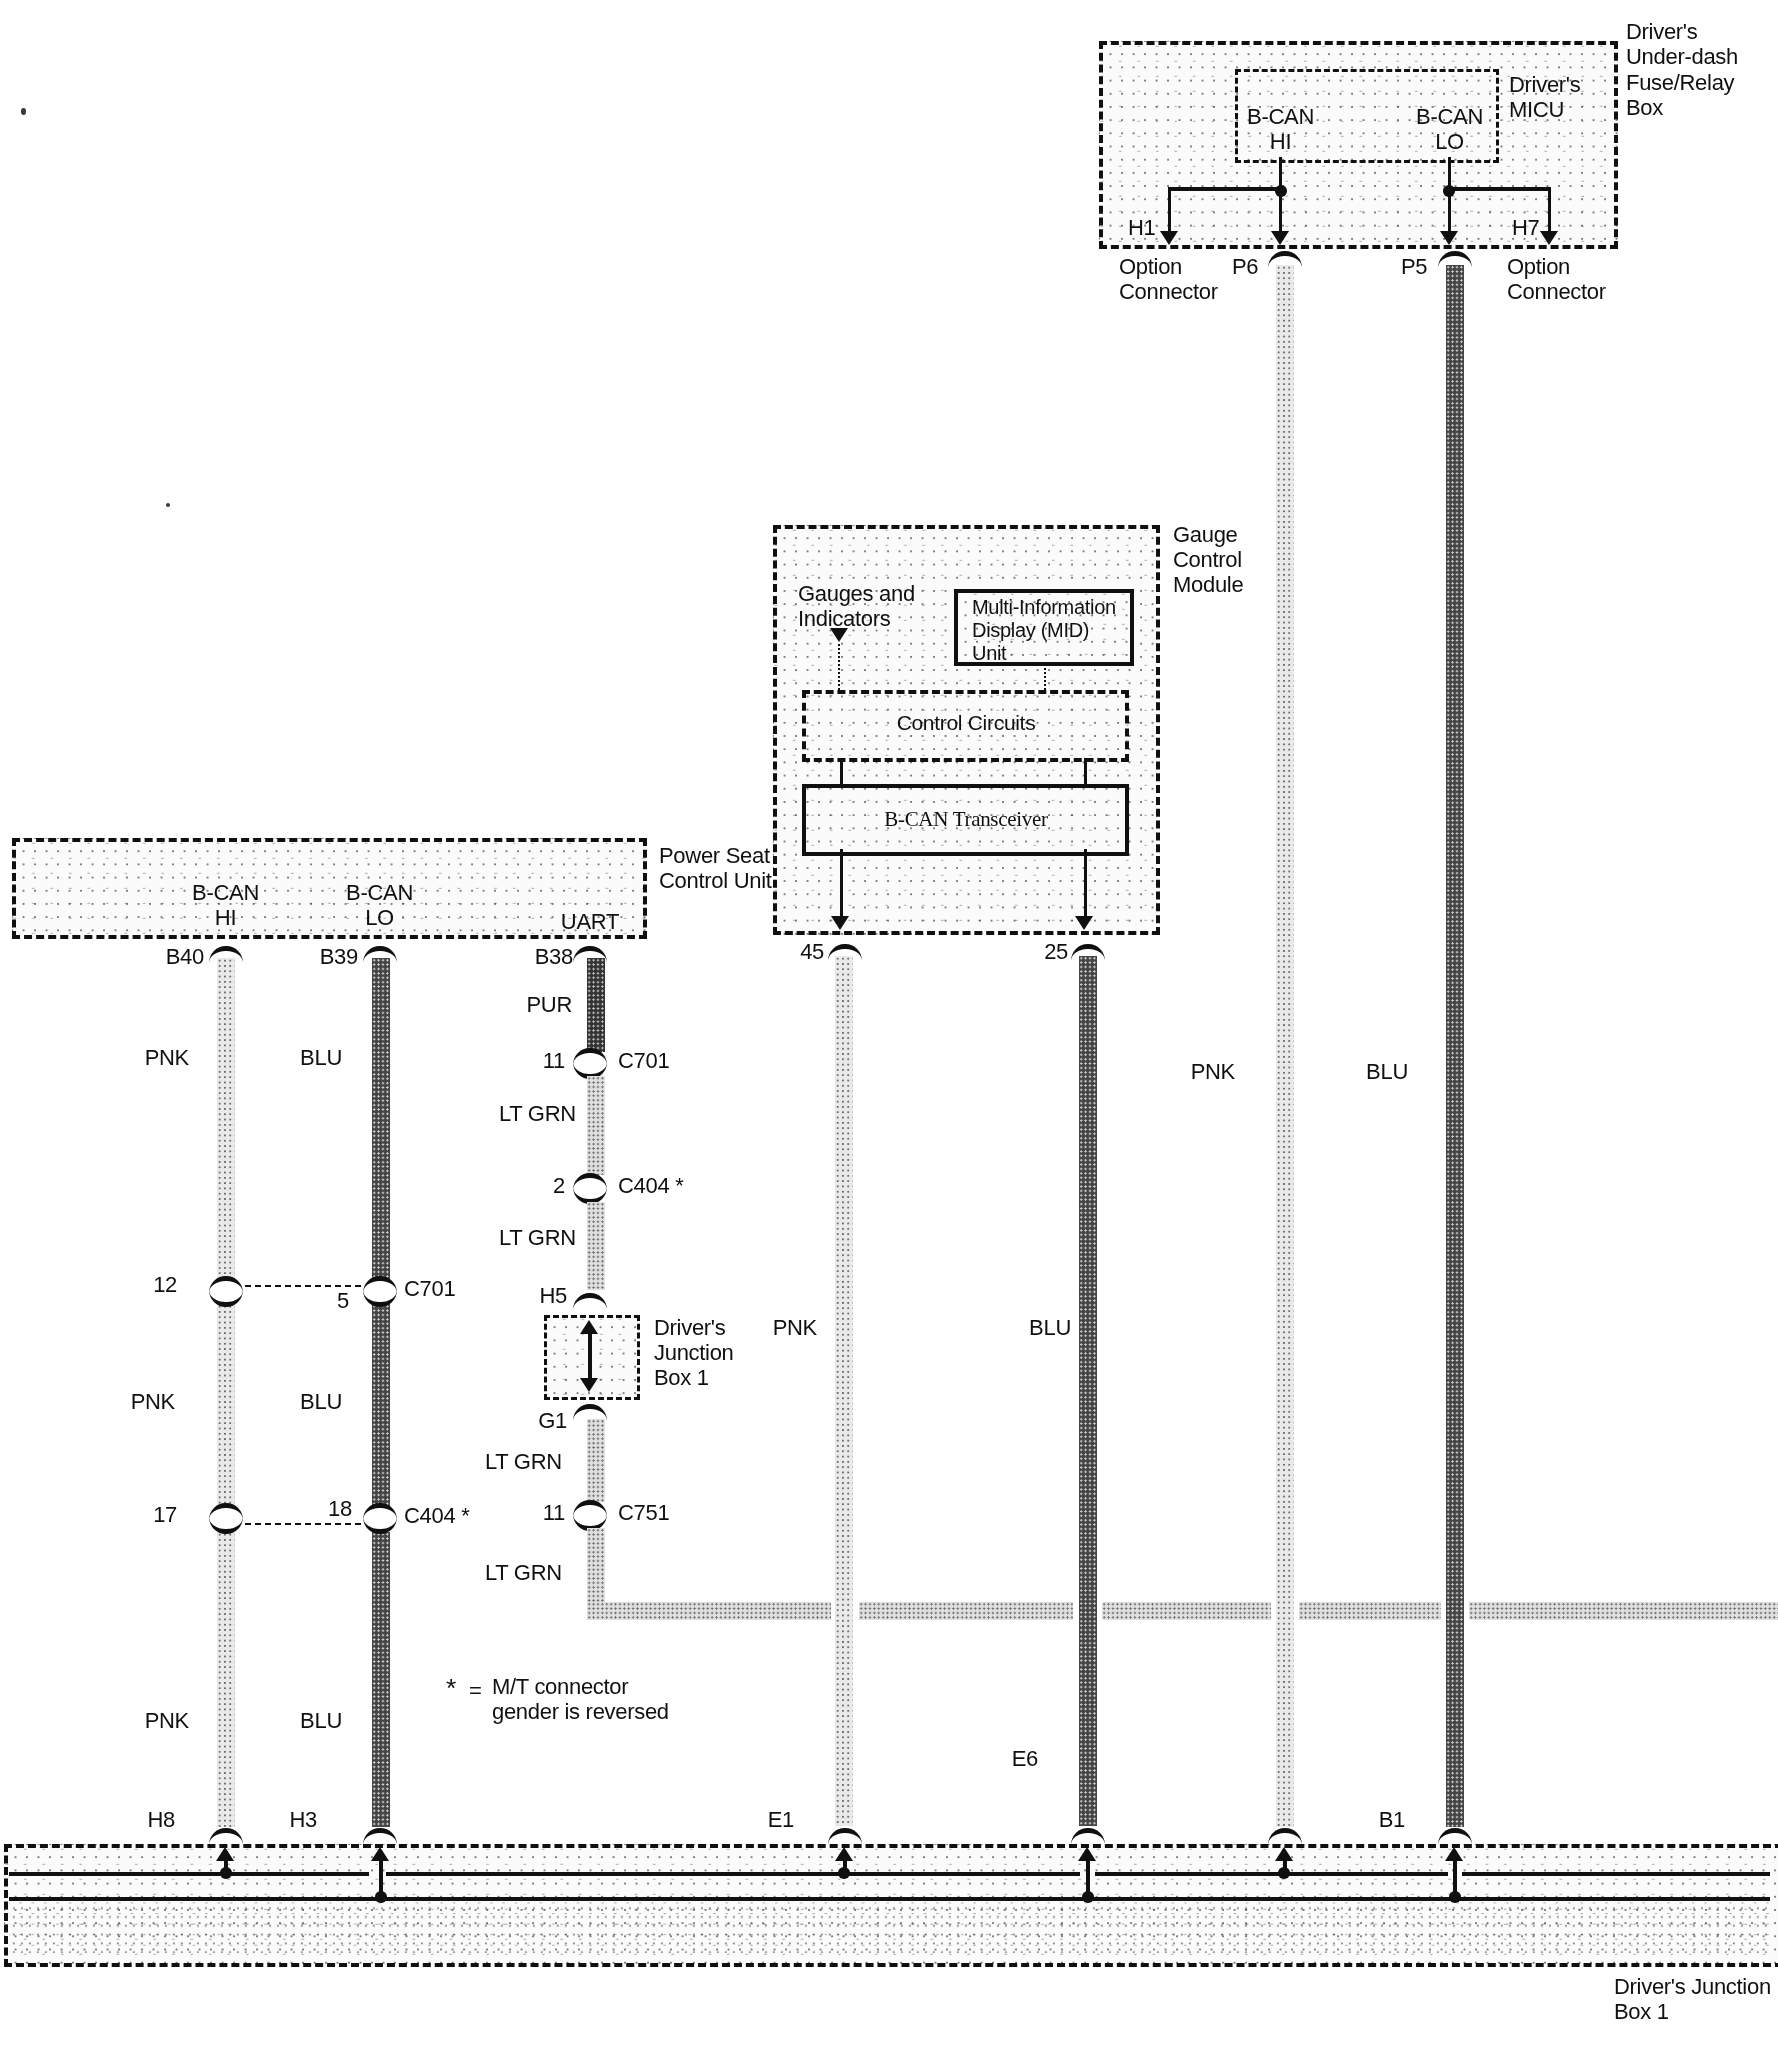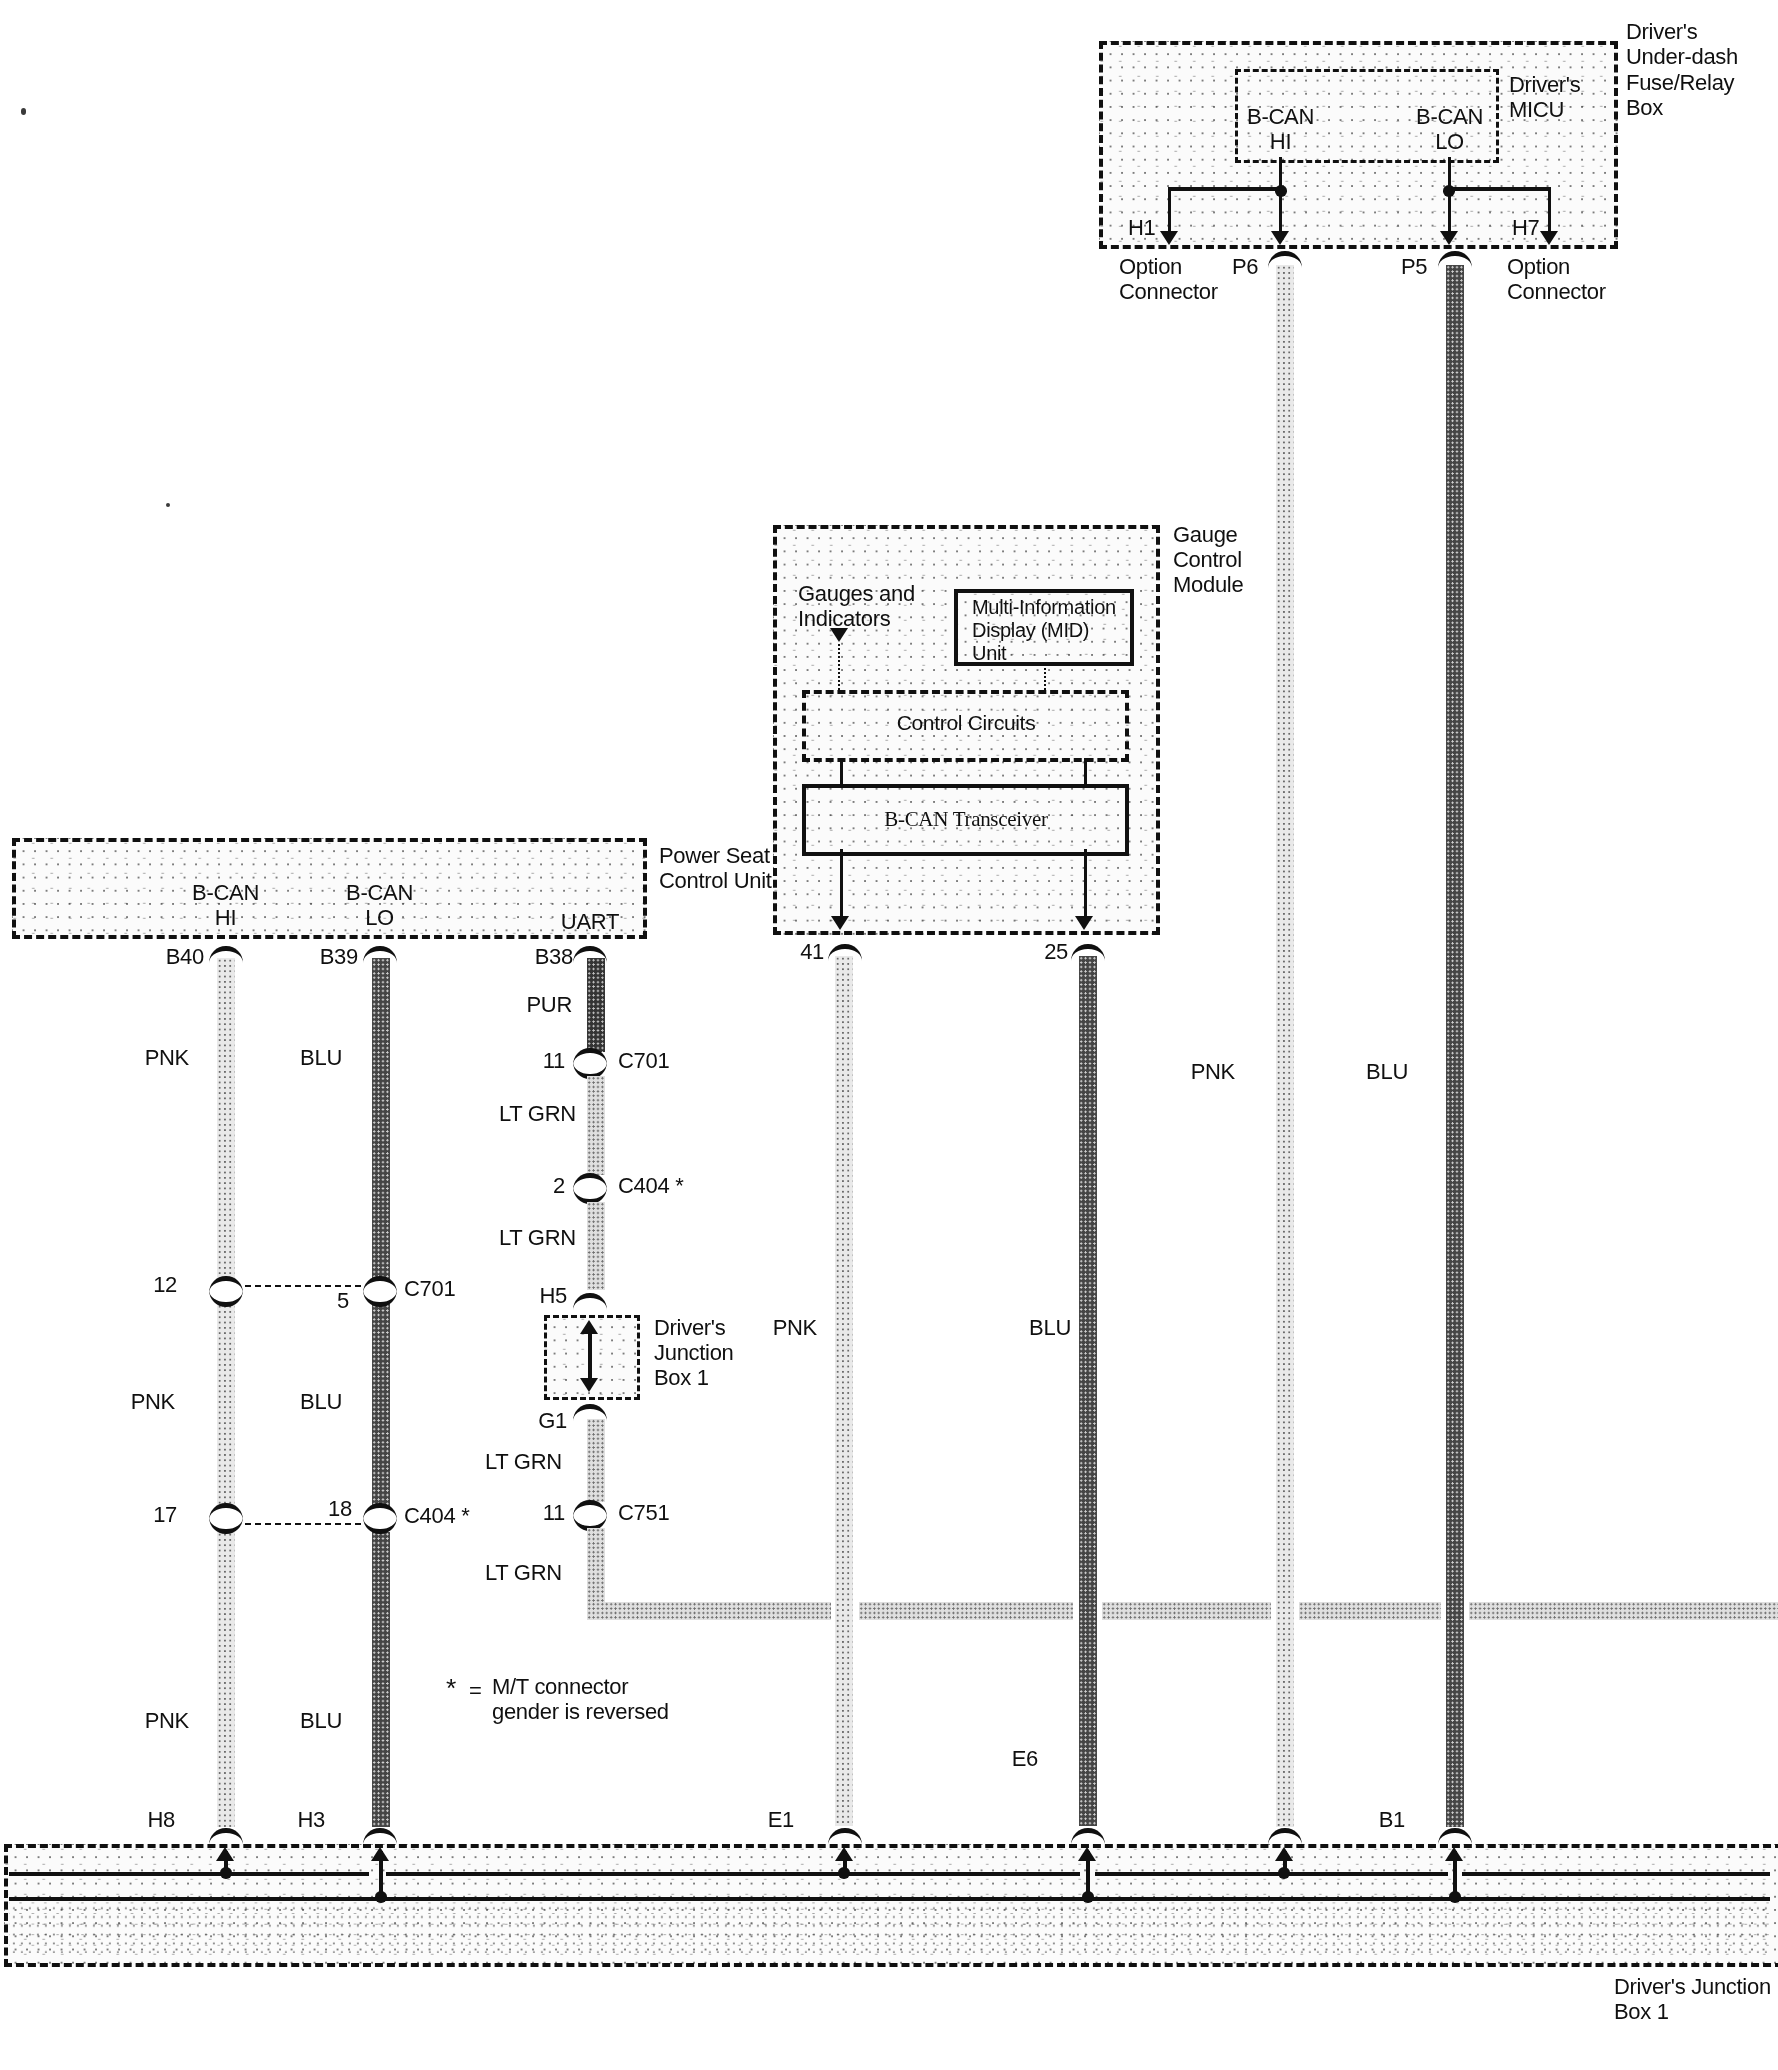--- a/index.html
+++ b/index.html
@@ -129,21 +129,21 @@
   <div class="vline" style="left:1084px;top:758px;height:28px;"></div>
 
   <div class="sbox" style="left:802px;top:784px;width:319px;height:64px;"></div>
   <div class="lbl fs24 ctr" style="left:802px;top:808px;width:328px;font-family:Liberation Serif, serif;">B-CAN Transceiver</div>
 
   <div class="vline" style="left:840px;top:849px;height:71px;"></div>
   <div class="vline" style="left:1084px;top:849px;height:71px;"></div>
   <div class="tri-down" style="left:831px;top:916px;"></div>
   <div class="tri-down" style="left:1075px;top:916px;"></div>
 
-  <div class="lbl tar" style="left:790px;top:939px;width:34px;">41</div>
+  <div class="lbl tar" style="left:790px;top:939px;width:34px;">45</div>
   <div class="lbl tar" style="left:1034px;top:939px;width:34px;">25</div>
   <div class="cap" style="left:828px;top:944px;"></div>
   <div class="cap" style="left:1071px;top:944px;"></div>
 
   <div class="wire wlight" style="left:835px;top:956px;height:870px;"></div>
   <div class="wire wdark" style="left:1079px;top:956px;height:870px;"></div>
   <div class="lbl tar" style="left:769px;top:1315px;width:48px;">PNK</div>
   <div class="lbl tar" style="left:1023px;top:1315px;width:48px;">BLU</div>
 
   <div class="dbox speckle" style="left:12.4px;top:838px;width:627px;height:93px;"></div>
@@ -244,21 +244,21 @@
   <div class="hwire wltgrn" style="left:1102px;top:1602px;width:169px;"></div>
   <div class="hwire wltgrn" style="left:1299px;top:1602px;width:142px;"></div>
   <div class="hwire wltgrn" style="left:1469px;top:1602px;width:310px;"></div>
 
   <div class="lbl fs30" style="left:446px;top:1673px;">*</div>
   <div class="lbl" style="left:469px;top:1678px;">=</div>
   <div class="lbl" style="left:492px;top:1674px;">M/T connector
 gender is reversed</div>
 
   <div class="lbl tar" style="left:136px;top:1807px;width:39px;">H8</div>
-  <div class="lbl tar" style="left:286px;top:1807px;width:39px;">H3</div>
+  <div class="lbl tar" style="left:278px;top:1807px;width:39px;">H3</div>
   <div class="lbl tar" style="left:755px;top:1807px;width:39px;text-align:right;">E1</div>
   <div class="lbl tar" style="left:999px;top:1746px;width:39px;">E6</div>
   <div class="lbl tar" style="left:1195px;top:1881px;width:39px;">B4</div>
   <div class="lbl tar" style="left:1366px;top:1807px;width:39px;">B1</div>
 
   <div class="cap" style="left:209px;top:1828px;"></div>
   <div class="cap" style="left:363px;top:1828px;"></div>
   <div class="cap" style="left:828px;top:1828px;"></div>
   <div class="cap" style="left:1071px;top:1828px;"></div>
   <div class="cap" style="left:1268px;top:1828px;"></div>

